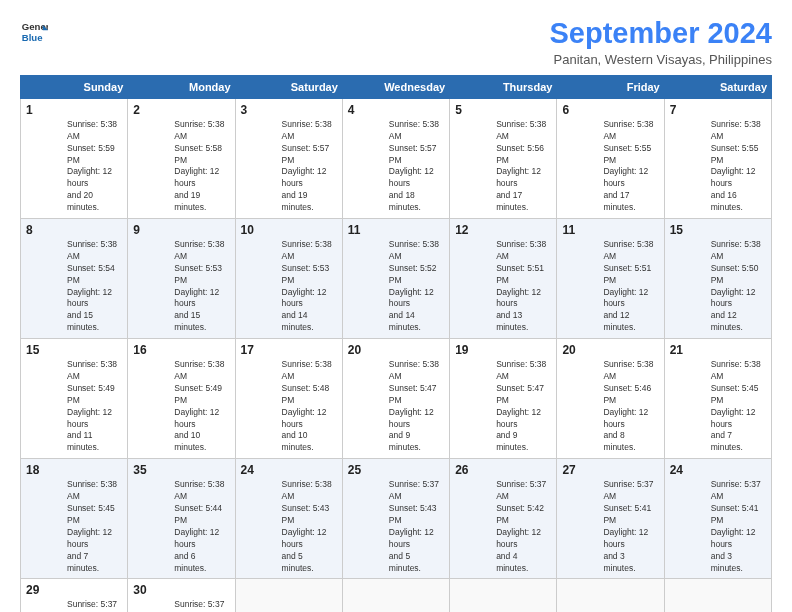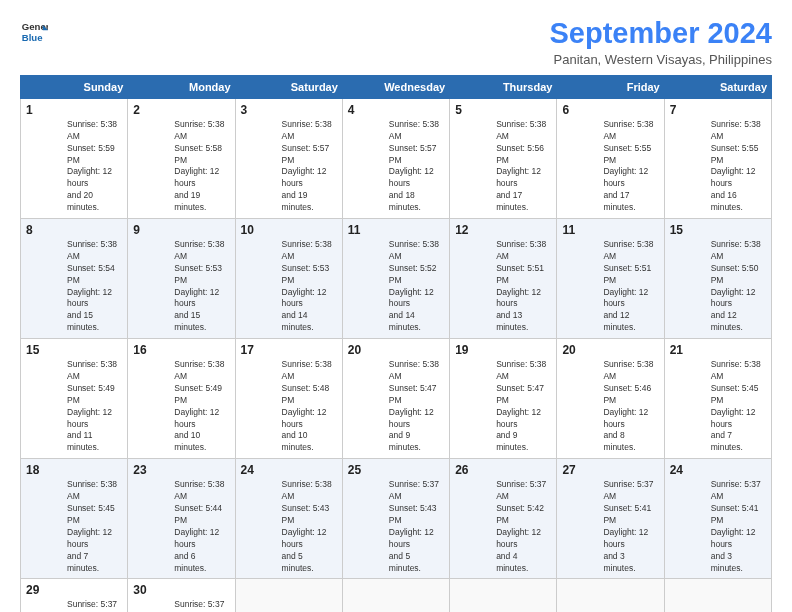--- a/index.html
+++ b/index.html
@@ -207,21 +207,21 @@
             <span class="day-num">21</span>
             <div class="day-info">Sunrise: 5:38 AM<br>Sunset: 5:45 PM<br>Daylight: 12 hours<br>and 7 minutes.</div>
           </td>
         </tr>
         <tr class="alt-row">
           <td>
             <span class="day-num">18</span>
             <div class="day-info">Sunrise: 5:38 AM<br>Sunset: 5:45 PM<br>Daylight: 12 hours<br>and 7 minutes.</div>
           </td>
           <td>
-            <span class="day-num">23</span>
+            <span class="day-num">35</span>
             <div class="day-info">Sunrise: 5:38 AM<br>Sunset: 5:44 PM<br>Daylight: 12 hours<br>and 6 minutes.</div>
           </td>
           <td>
             <span class="day-num">24</span>
             <div class="day-info">Sunrise: 5:38 AM<br>Sunset: 5:43 PM<br>Daylight: 12 hours<br>and 5 minutes.</div>
           </td>
           <td>
             <span class="day-num">25</span>
             <div class="day-info">Sunrise: 5:37 AM<br>Sunset: 5:43 PM<br>Daylight: 12 hours<br>and 5 minutes.</div>
           </td>

